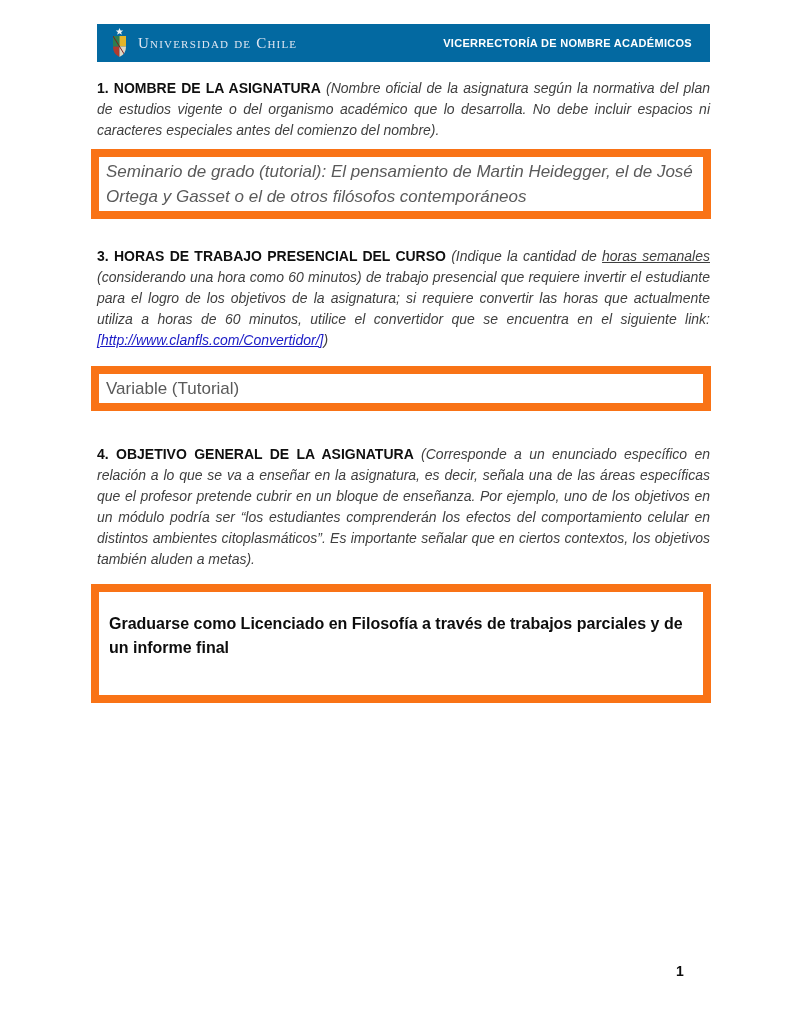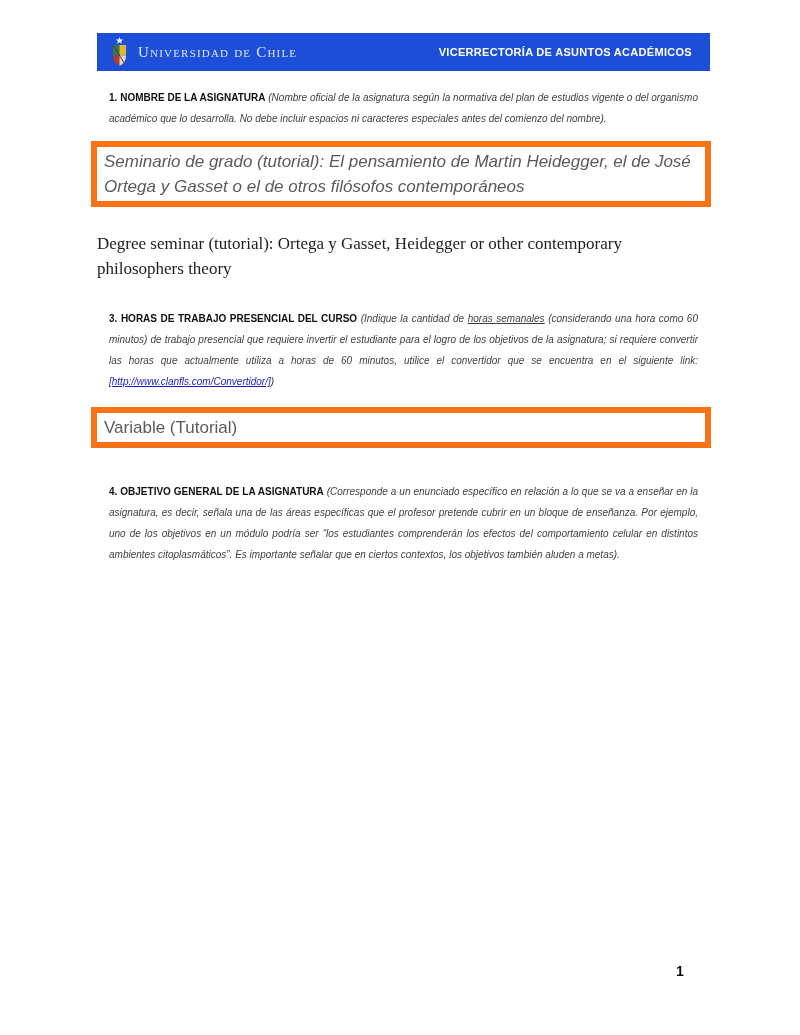--- a/index.html
+++ b/index.html
@@ -9,23 +9,23 @@
     background: #ffffff;
     font-family: "Liberation Sans", sans-serif;
     position: relative;
     overflow: hidden;
   }
   .page { width: 800px; height: 1035px; position: relative; }
   .content { position: absolute; left: 97px; top: 0; width: 613px; }
 
   
   .banner {
-    margin-top: 33px;
+    margin-top: 24px;
     height: 38px;
-    background: #1d4ed8;
+    background: #0369a1;
     display: flex;
     align-items: center;
     padding: 0 18px 0 14px;
   }
   .banner-left { display: flex; align-items: center; gap: 10px; flex: 1 1 auto; }
   .crest { width: 17px; height: 30px; display: block; }
   .uni-name {
     font-family: "Liberation Serif", serif;
     font-variant: small-caps;
     font-size: 15px;
@@ -47,22 +47,22 @@
     text-align: center;
     font-size: 18px;
     font-weight: bold;
     line-height: 22px;
     color: #0d0d0d;
   }
   .doc-title span { text-decoration: underline; }
 
   
   .para {
-    margin: 12px;
-    font-size: 10px;
+    margin: 0;
+    font-size: 14px;
     line-height: 21px;
     text-align: justify;
     font-style: italic;
     color: #3f3f3f;
   }
   .para strong {
     font-style: normal;
     color: #0f0f0f;
   }
   .p1 { margin-top: 16px; }
@@ -71,21 +71,21 @@
   .p4 { margin-top: 33px; }
   .u-inline { text-decoration: underline; }
   .doc-link {
     color: #1a1ac6;
     text-decoration: underline;
     cursor: pointer;
   }
 
   
   .answer-box {
-    border: 6px solid #f97316;
+    border: 8px solid #f97316;
     margin-left: -6px;
     width: 620px;
     padding: 2px 7px;
     color: #5a5a5a;
   }
   .box1 {
     margin-top: 8px;
     font-size: 17px;
     font-style: italic;
     line-height: 25px;
@@ -142,38 +142,40 @@
           <g clip-path="url(#shieldClip)">
             <rect x="2" y="8" width="6.5" height="10.5" fill="#2e7d4f"></rect>
             <rect x="8.5" y="8" width="6.5" height="10.5" fill="#e3b52a"></rect>
             <rect x="2" y="18.5" width="6.5" height="11" fill="#b03a2e"></rect>
             <rect x="8.5" y="18.5" width="6.5" height="11" fill="#ded8c6"></rect>
             <path d="M2,8 l13,21" stroke="#7a1f1f" stroke-width="1"></path>
           </g>
         </svg>
         <span class="uni-name">Universidad de Chile</span>
       </div>
-      <span class="unit-name">VICERRECTORÍA DE ASUNTOS ACADÉMICOS</span>
+      <span class="unit-name">VICERRECTORÍA DE NOMBRE ACADÉMICOS</span>
     </div>
 
 
     <p class="para p1"><strong>1. NOMBRE DE LA ASIGNATURA</strong><span> (Nombre oficial de la asignatura según la normativa del plan de estudios vigente o del organismo académico que lo desarrolla. No debe incluir espacios ni caracteres especiales antes del comienzo del nombre).</span></p>
 
     <div class="answer-box box1">
       <span>Seminario de grado (tutorial): El pensamiento de Martin Heidegger, el de José Ortega y Gasset o el de otros filósofos contemporáneos</span>
     </div>
 
 
-    <p class="english-answer">Degree seminar (tutorial): Ortega y Gasset, Heidegger or other contemporary philosophers theory</p>
 
     <p class="para p3"><strong>3. HORAS DE TRABAJO PRESENCIAL DEL CURSO</strong><span> (Indique la cantidad de </span><span class="u-inline">horas semanales</span><span> (considerando una hora como 60 minutos) de trabajo presencial que requiere invertir el estudiante para el logro de los objetivos de la asignatura; si requiere convertir las horas que actualmente utiliza a horas de 60 minutos, utilice el convertidor que se encuentra en el siguiente link: </span><a class="doc-link">[http://www.clanfls.com/Convertidor/]</a><span>)</span></p>
 
     <div class="answer-box box3">
       <span>Variable (Tutorial)</span>
     </div>
 
     <p class="para p4"><strong>4. OBJETIVO GENERAL DE LA ASIGNATURA</strong><span> (Corresponde a un enunciado específico en relación a lo que se va a enseñar en la asignatura, es decir, señala una de las áreas específicas que el profesor pretende cubrir en un bloque de enseñanza. Por ejemplo, uno de los objetivos en un módulo podría ser “los estudiantes comprenderán los efectos del comportamiento celular en distintos ambientes citoplasmáticos”. Es importante señalar que en ciertos contextos, los objetivos también aluden a metas).</span></p>
 
+    <div class="answer-box box4">
+      <span>Graduarse como Licenciado en Filosofía a través de trabajos parciales y de un informe final</span>
+    </div>
 
   </div>
 
   <div class="page-number">1</div>
 </div>
 
 </body></html>

